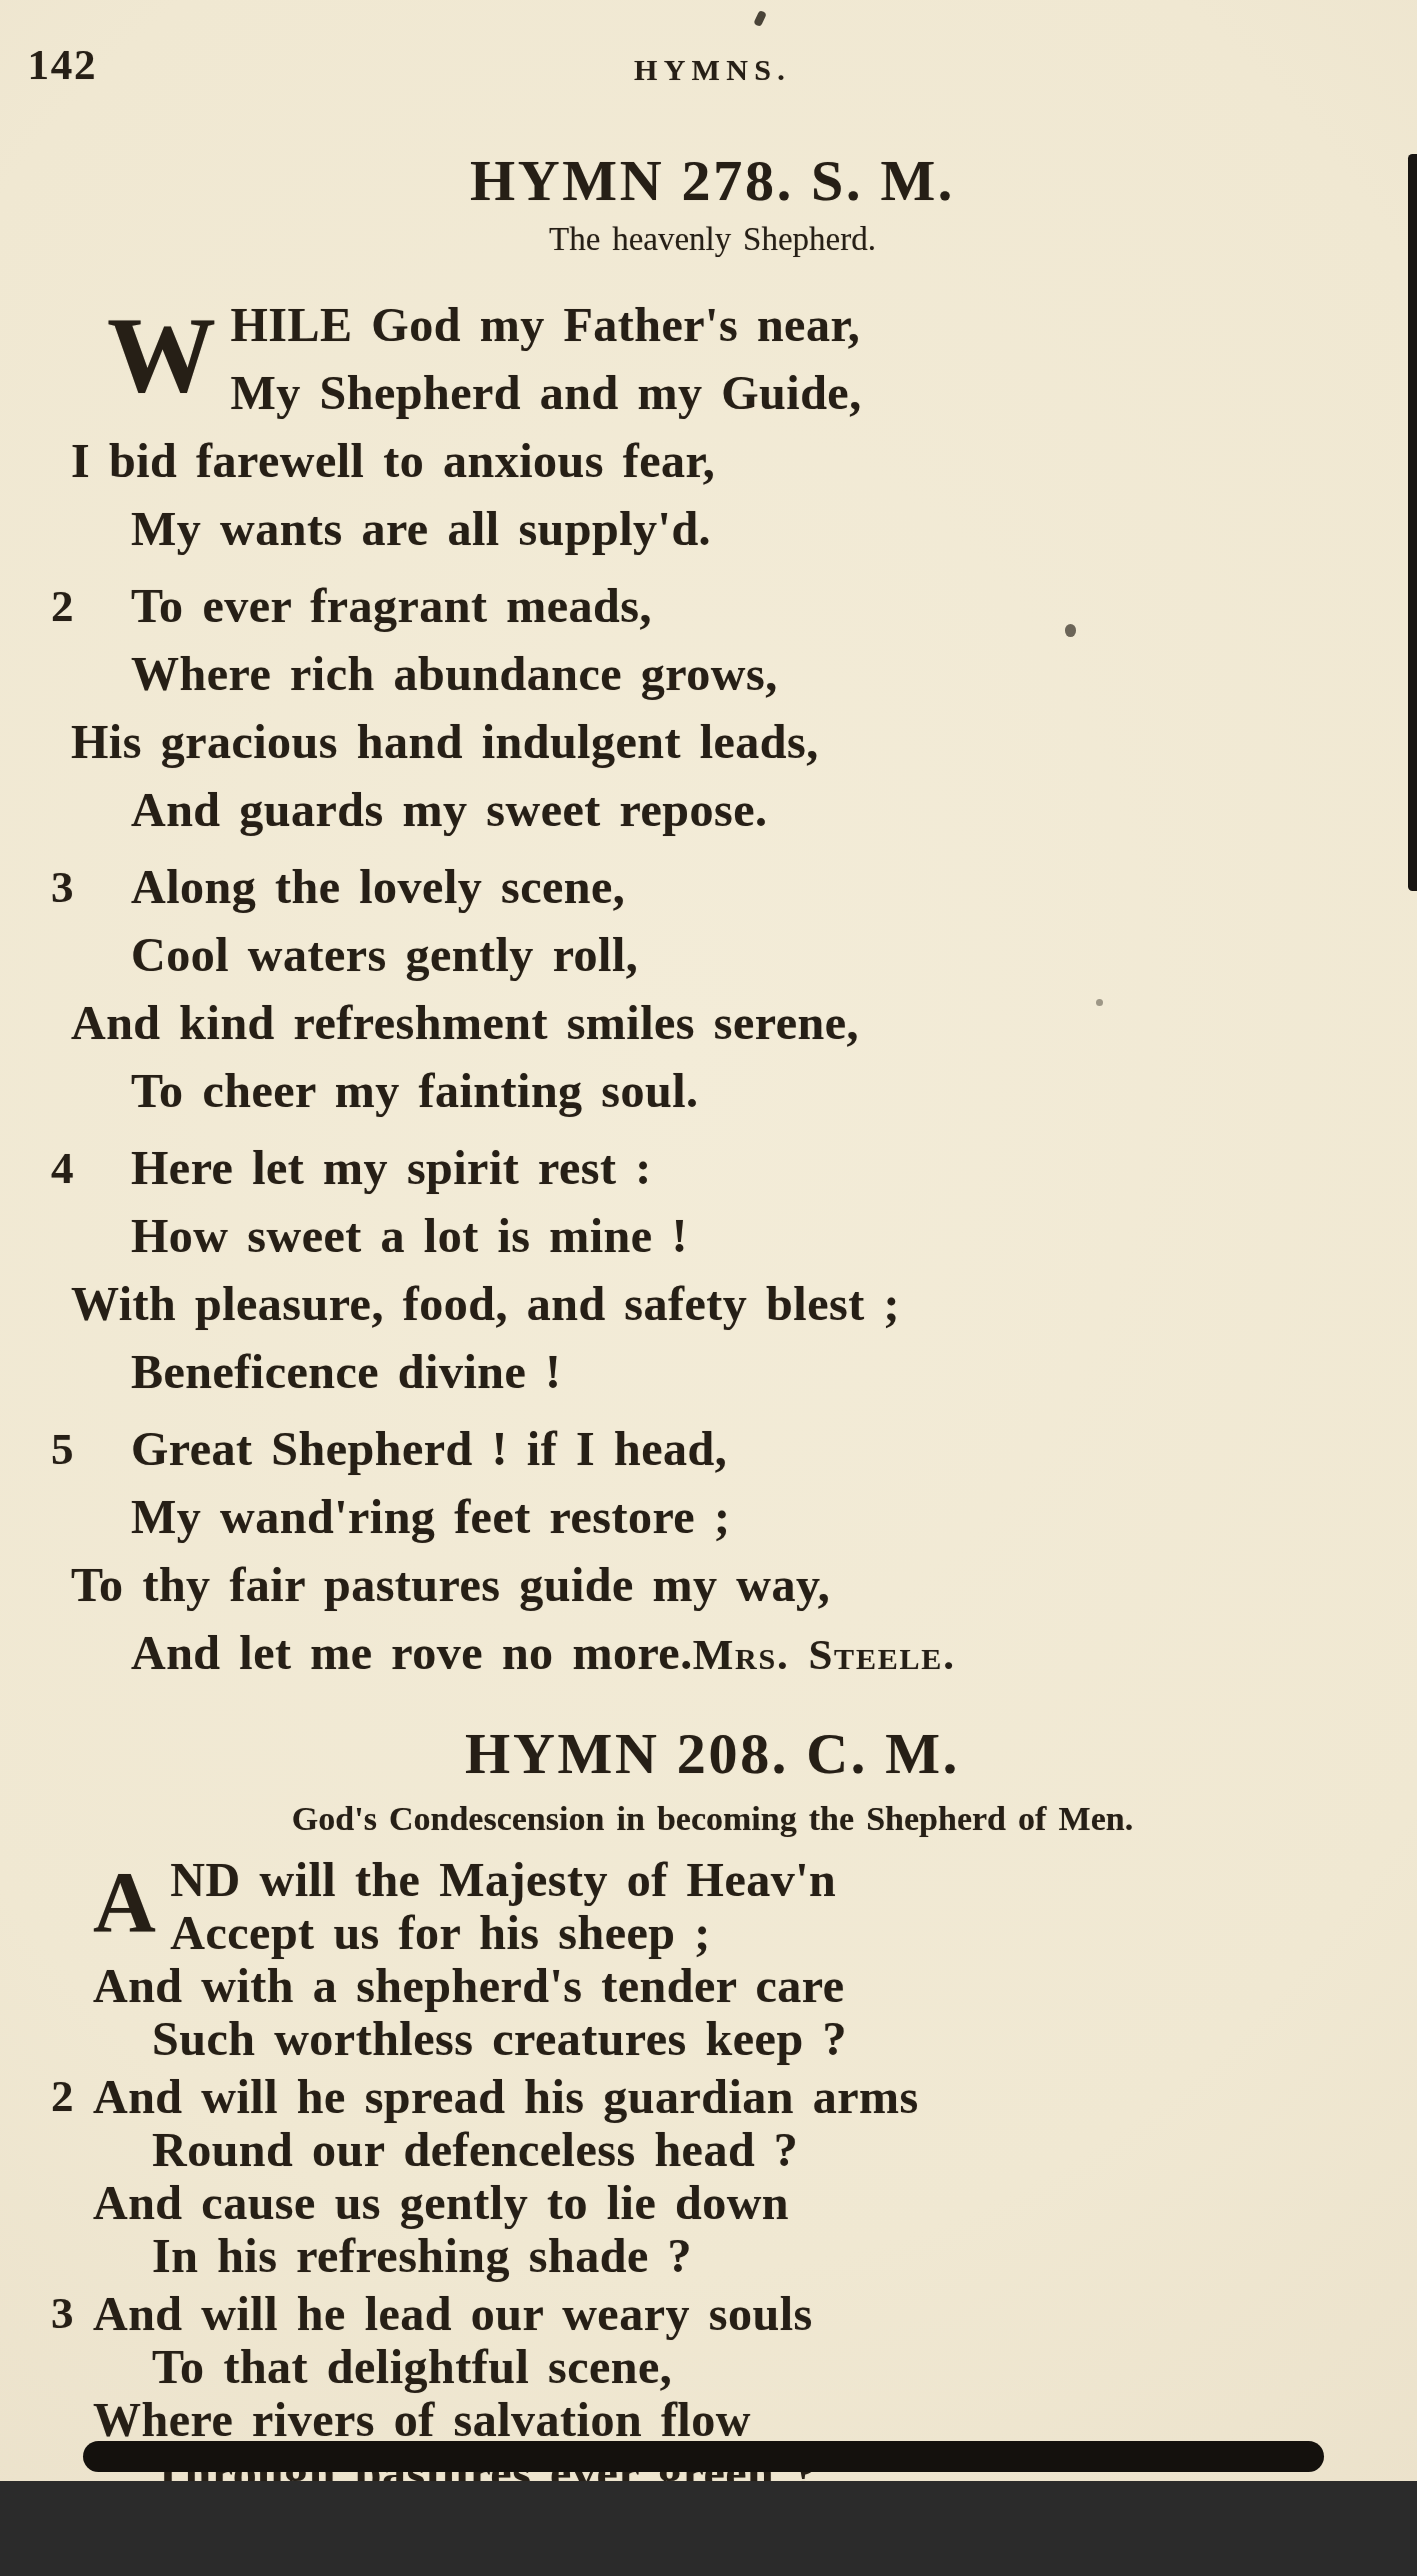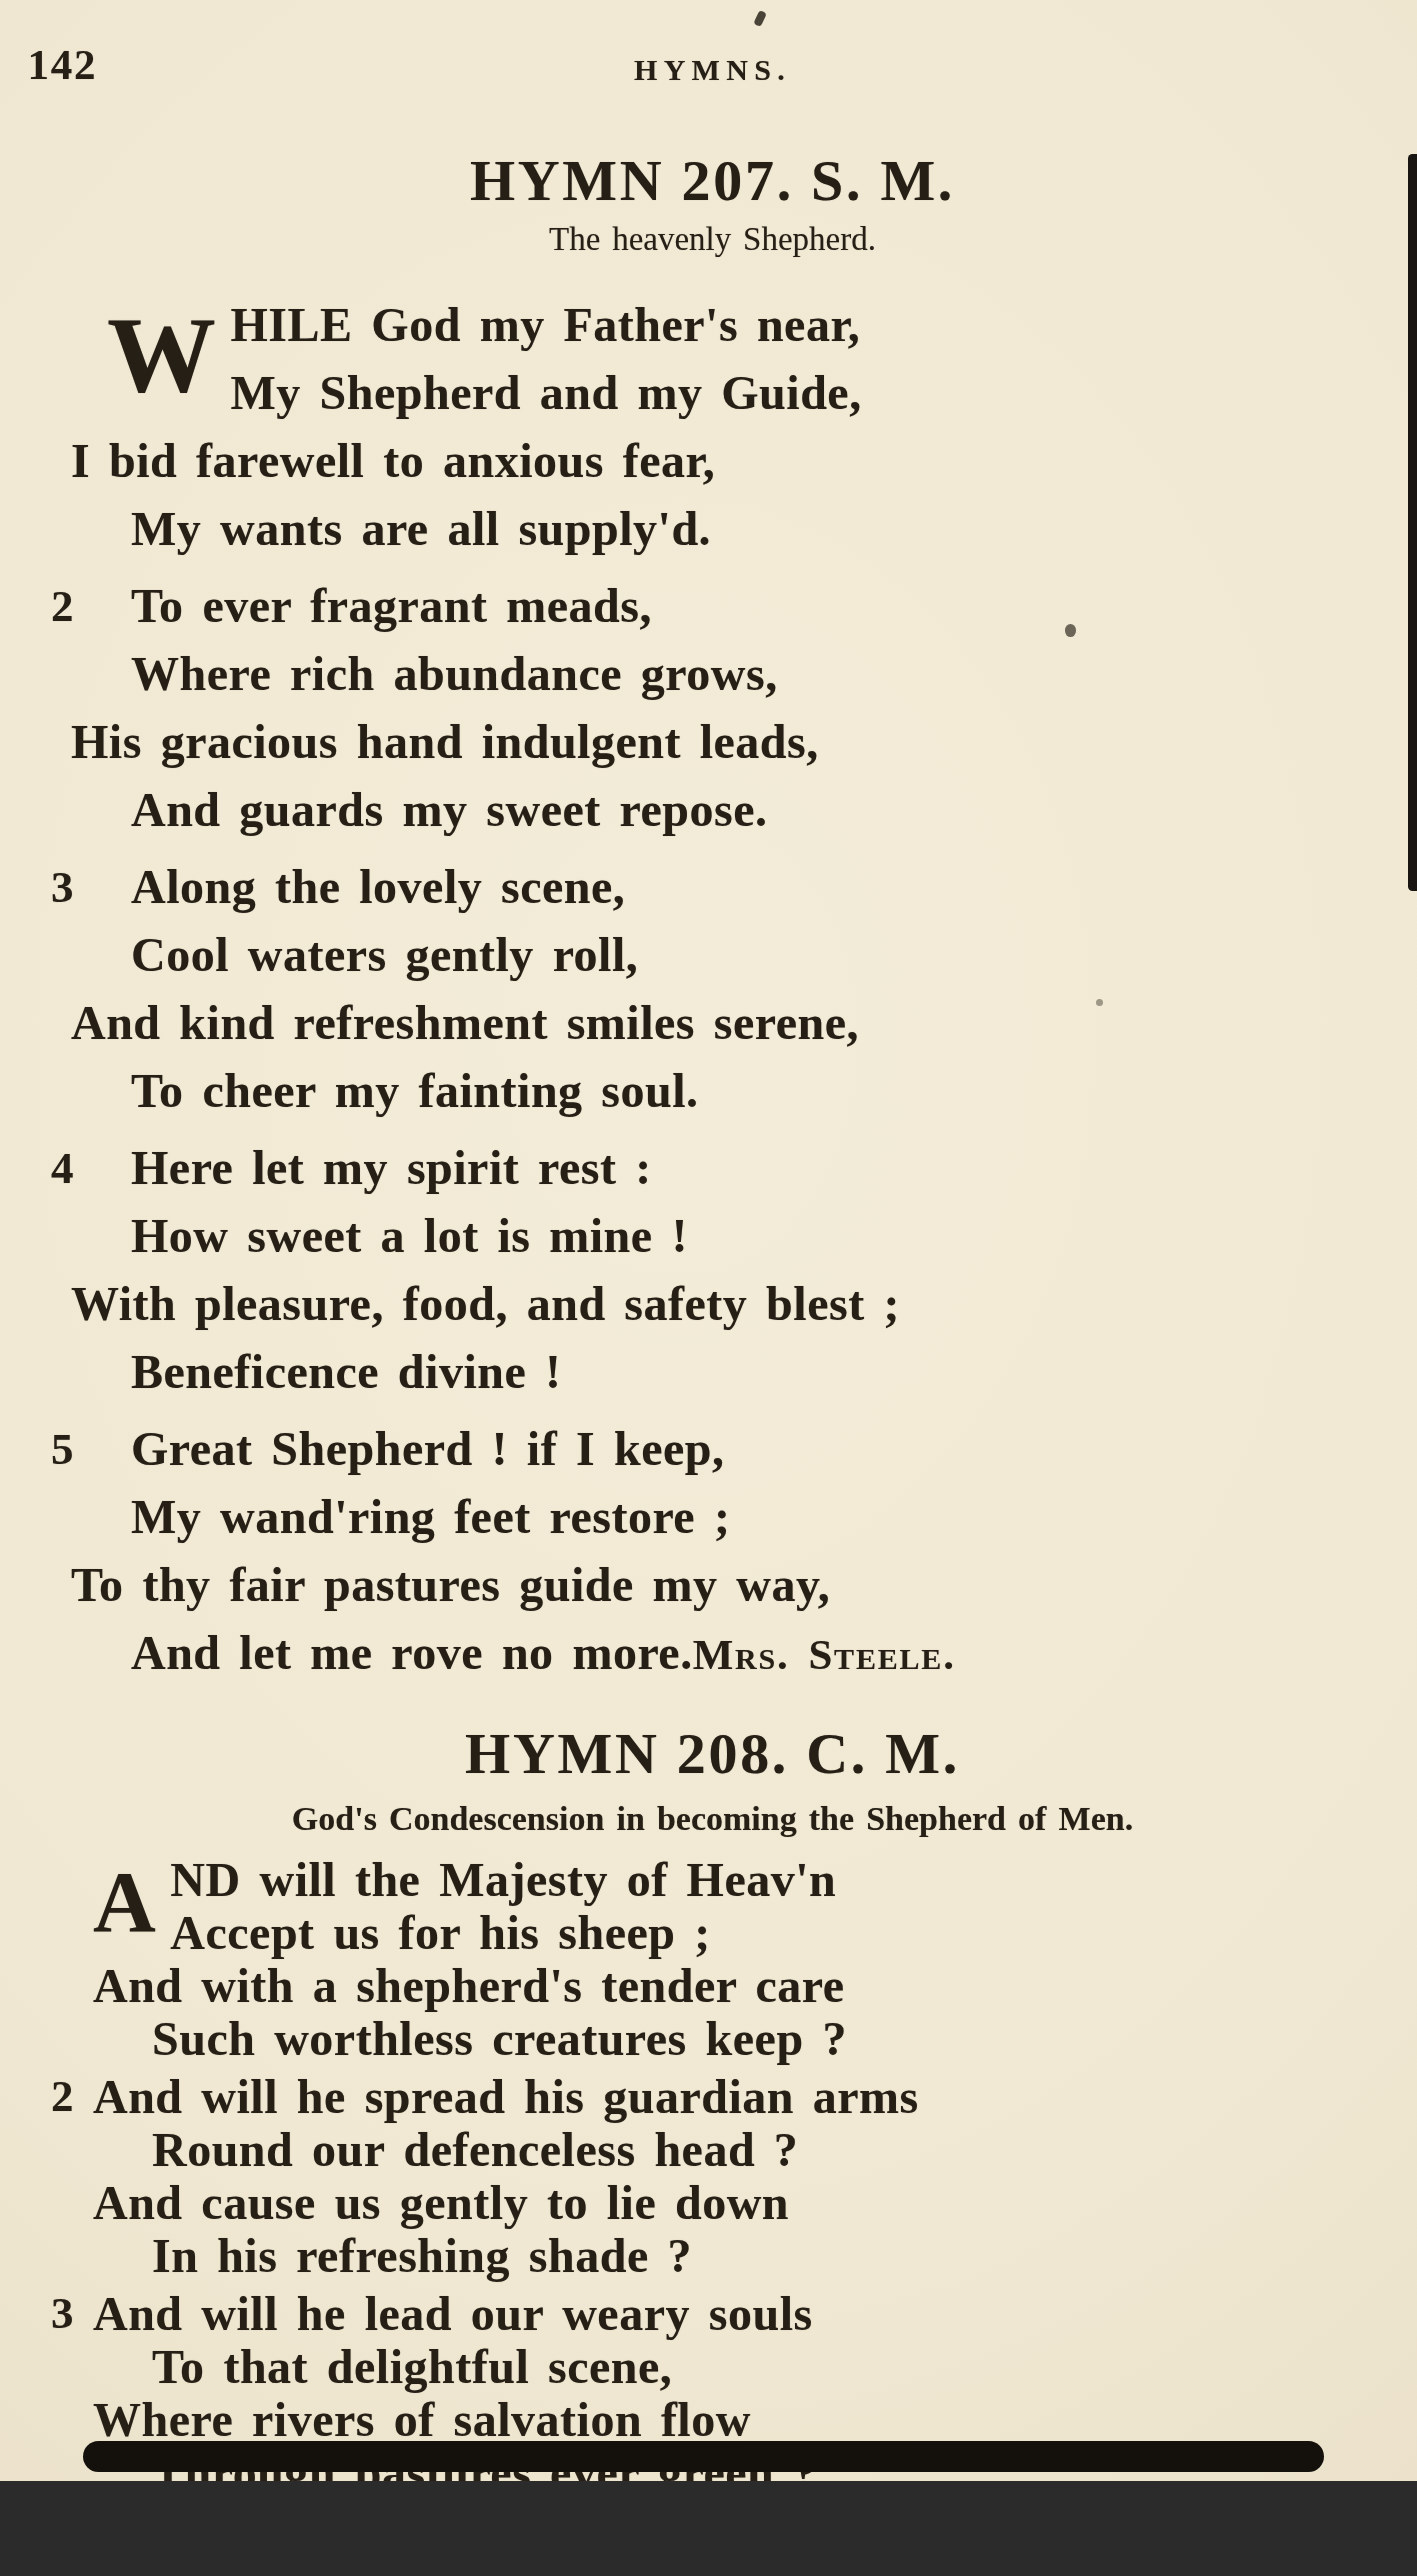--- a/index.html
+++ b/index.html
@@ -105,21 +105,21 @@
 
 <div class="page">
 
   <div class="page-header">
     <span class="page-number">142</span>
     <span class="running-header">HYMNS.</span>
   </div>
 
   <section class="hymn hymn-sm">
     <h2 class="hymn-title">
-      <span>HYMN 207.</span>
+      <span>HYMN 278.</span>
       <span class="meter">S. M.</span>
     </h2>
     <div class="hymn-subtitle">The heavenly Shepherd.</div>
 
     <div class="verses">
 
       <div class="verse first-verse">
         <span class="dropcap">W</span>
         <div class="vline">HILE God my Father's near,</div>
         <div class="vline">My Shepherd and my Guide,</div>
@@ -146,21 +146,21 @@
       <div class="verse">
         <span class="verse-num">4</span>
         <div class="vline l-short">Here let my spirit rest :</div>
         <div class="vline l-short">How sweet a lot is mine !</div>
         <div class="vline l-long">With pleasure, food, and safety blest ;</div>
         <div class="vline l-short">Beneficence divine !</div>
       </div>
 
       <div class="verse">
         <span class="verse-num">5</span>
-        <div class="vline l-short">Great Shepherd ! if I keep,</div>
+        <div class="vline l-short">Great Shepherd ! if I head,</div>
         <div class="vline l-short">My wand'ring feet restore ;</div>
         <div class="vline l-long">To thy fair pastures guide my way,</div>
         <div class="vline l-short attrib-line">
           <span>And let me rove no more.</span>
           <span class="attribution">Mrs. Steele.</span>
         </div>
       </div>
 
     </div>
   </section>

